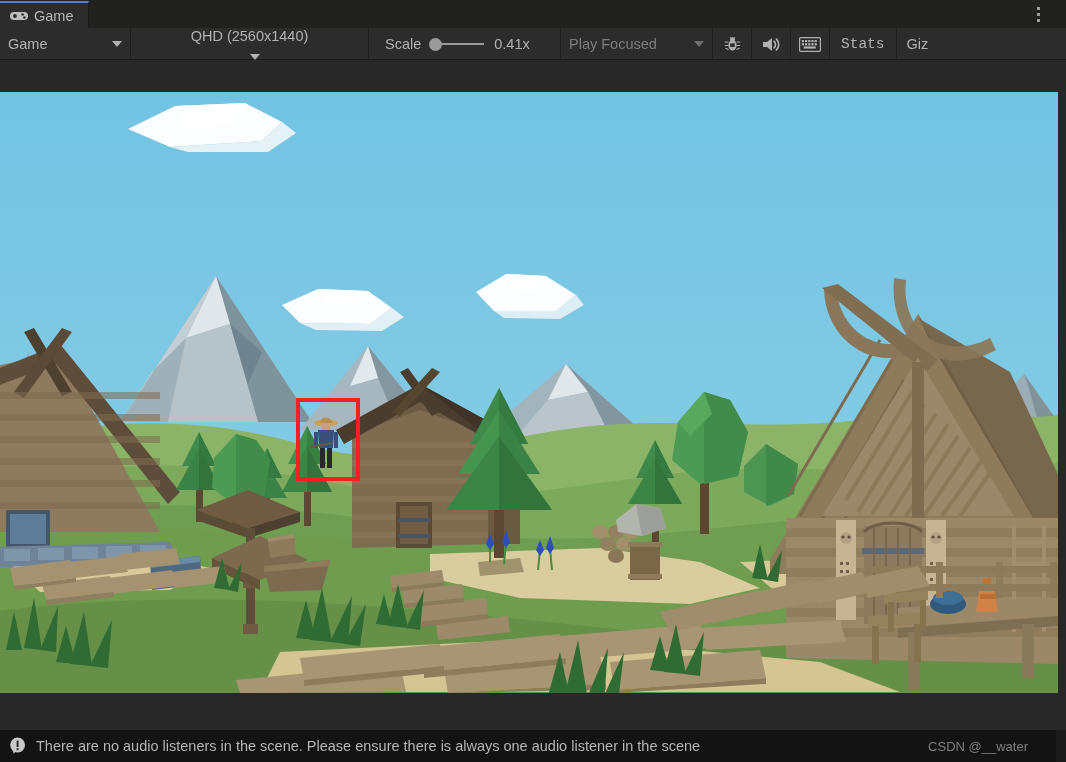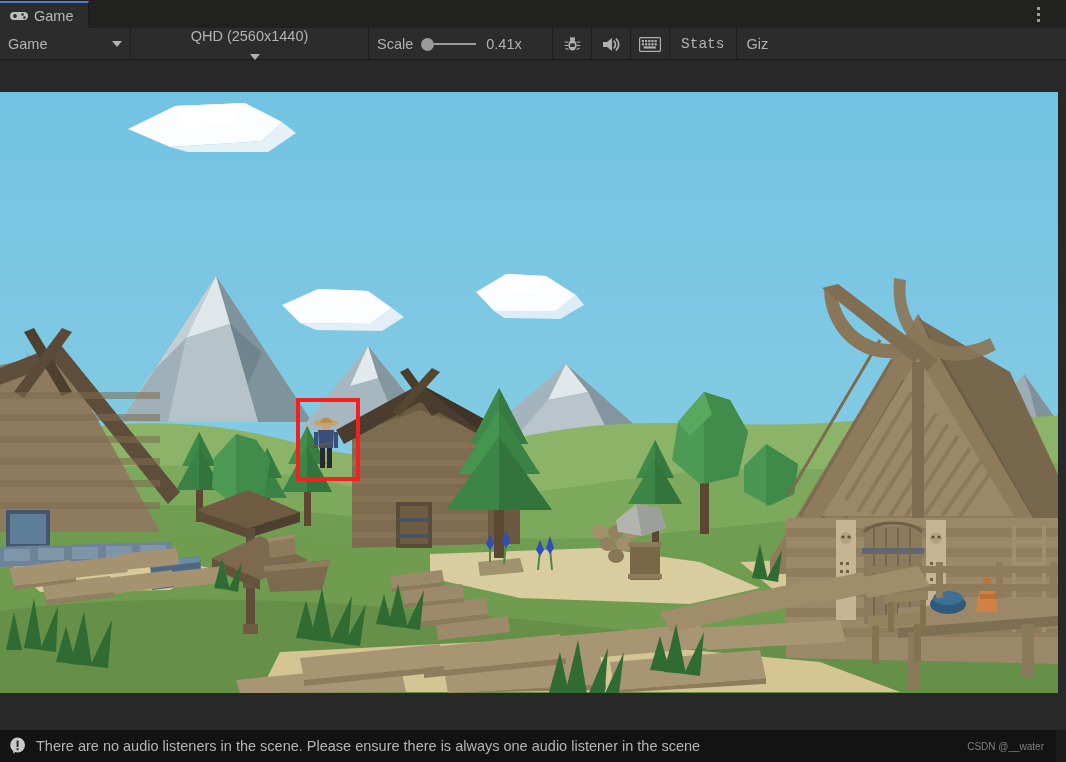--- a/index.html
+++ b/index.html
@@ -55,21 +55,21 @@
     border-left: 5px solid transparent;
     border-right: 5px solid transparent;
     border-top: 6px solid #b2b2b2;
     flex: 0 0 auto;
   }
   .caret.dim { border-top-color: #6e6e6e; }
   .dimtxt { color: #7d7d7d; }
   #tb-game    { width: 131px; }
   #tb-display { width: 133px; }
   #tb-res     { width: 238px; flex-direction: column; }
-  #tb-scale   { width: 184px; gap: 0; }
+  #tb-scale   { width: 184px; gap: 0; margin-left: 8px; }
   #tb-focus   { width: 152px; }
   .iconbtn {
     width: 39px; justify-content: center; padding: 0;
   }
   #tb-stats { padding: 0 11px; font-family: Liberation Mono, monospace; }
   #tb-giz   { padding: 0 10px; border-right: none; }
 
   
   .slider-wrap {
     display: flex; align-items: center; margin-left: 8px; margin-right: 10px;
@@ -108,22 +108,22 @@
     position: absolute; left: 0; top: 730px; width: 1056px; height: 32px;
     background: #131313;
     display: flex; align-items: center;
   }
   #status-icon { margin-left: 8px; width: 20px; height: 20px; flex: 0 0 auto; }
   #status-text {
     margin-left: 8px; color: #b5b5b5; font-size: 14.5px;
     white-space: nowrap;
   }
   #watermark {
-    position: absolute; right: 12px; top: 50%; transform: translateY(-50%);
-    color: #7f7f7f; font-size: 10px; white-space: nowrap;
+    position: absolute; right: 28px; top: 50%; transform: translateY(-50%);
+    color: #7f7f7f; font-size: 13px; white-space: nowrap;
   }
 </style>
 </head>
 <body>
 
 <div id="tabstrip">
   <div class="tab">
     <svg class="tab-icon" viewBox="0 0 18 12">
       <rect x="0" y="2" width="18" height="8" rx="4" fill="#bdbdbd"></rect>
       <circle cx="5" cy="6" r="1.9" fill="#2c2c2c"></circle>
@@ -154,20 +154,24 @@
 
   <div class="tb" id="tb-scale">
     <span>Scale</span>
     <span class="slider-wrap">
       <span class="knob"></span>
       <span class="track"></span>
     </span>
     <span class="scaleval">0.41x</span>
   </div>
 
+  <div class="tb sel" id="tb-focus">
+    <span class="lbl dimtxt">Play Focused</span>
+    <span class="caret dim"></span>
+  </div>
 
   <div class="tb iconbtn">
     <svg width="19" height="19" viewBox="0 0 19 19">
       <g fill="#b0b0b0">
         <ellipse cx="9.5" cy="10.2" rx="4.1" ry="5.4"></ellipse>
         <rect x="7.2" y="8.4" width="4.6" height="3.6" fill="#2c2c2c"></rect>
         <circle cx="9.5" cy="4.6" r="2.4"></circle>
         <rect x="7.4" y="2.0" width="1" height="2.4" transform="rotate(-35 7.9 3.2)"></rect>
         <rect x="10.6" y="2.0" width="1" height="2.4" transform="rotate(35 11.1 3.2)"></rect>
         <rect x="1.8" y="6.6" width="3.6" height="1"></rect>

